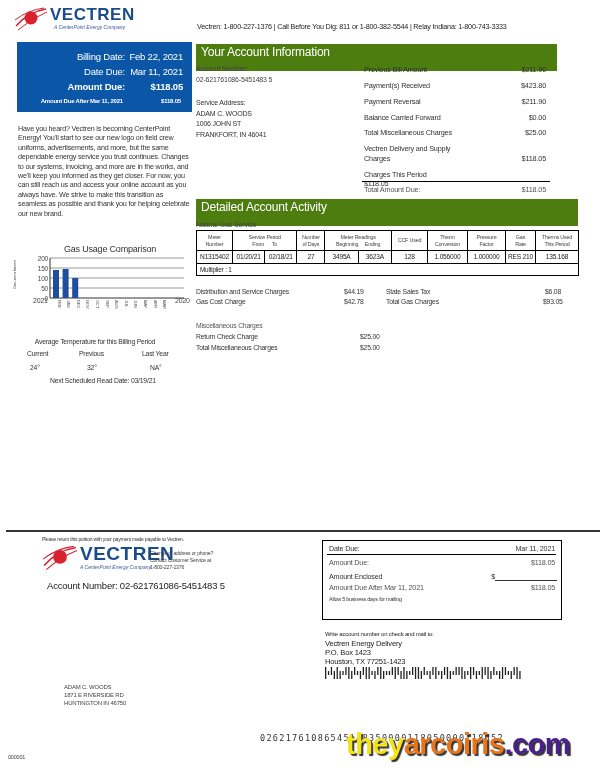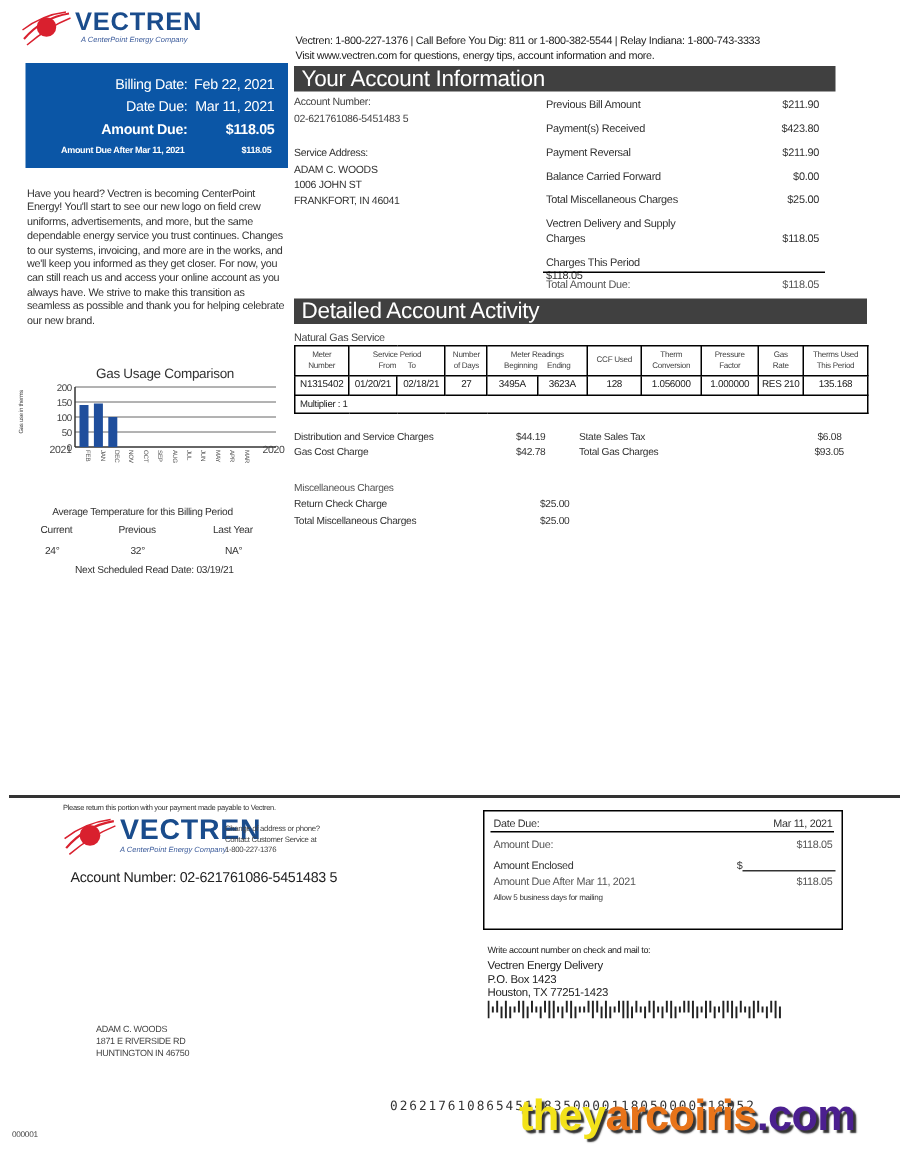--- a/index.html
+++ b/index.html
@@ -8,21 +8,21 @@
   
   .logo { position: absolute; display: flex; align-items: flex-start; }
   .logo .word { font-family: "Liberation Sans", sans-serif; font-weight: bold; color: #1a4c8c; letter-spacing: 0.5px; }
   .logo .tag { font-style: italic; color: #3a5a9a; font-size: 5px; letter-spacing: 0; }
   
   .billbox { position: absolute; left: 17px; top: 42px; width: 175px; height: 70px; background: #0b56a6; color: #fff; }
   .billrow { position: absolute; left: 0; width: 175px; display: flex; }
   .billrow .lbl { text-align: right; width: 108px; }
   .billrow .val { text-align: right; width: 58px; }
   .contact { position: absolute; left: 197px; top: 22px; font-size: 7.2px; line-height: 10px; color: #222; }
-  .bar { position: absolute; background: #404040; color: #fff; font-size: 15px; padding-left: 5px; line-height: 17px; height: 17px; }
+  .bar { position: absolute; background: #4d7c0f; color: #fff; font-size: 12px; padding-left: 5px; line-height: 17px; height: 27px; }
   .small { font-size: 7px; color: #444; }
   .sumrow { position: absolute; left: 364px; width: 182px; display: flex; justify-content: space-between; font-size: 7.3px; color: #333; }
   .rule { position: absolute; background: #000; }
   .promo { position: absolute; left: 18px; top: 124px; width: 172px; font-size: 7.2px; line-height: 9.4px; color: #333; }
   table.meter { border-collapse: collapse; position: absolute; left: 196px; top: 230px; width: 383px; font-size: 5.4px; color: #444; }
   table.meter td { border: 1px solid #000; text-align: center; padding: 1px 1px; line-height: 6.5px; }
   table.meter tr.vals td { font-size: 6.6px; line-height: 10px; color: #222; }
   .chgrow { position: absolute; font-size: 6.8px; color: #333; }
   .stub { position: absolute; left: 322px; top: 540px; width: 240px; height: 80px; border: 1.5px solid #000; }
   .stubrow { position: absolute; left: 6px; right: 6px; display: flex; justify-content: space-between; font-size: 7.2px; color: #333; }
@@ -58,21 +58,20 @@
     <span class="val">$118.05</span>
   </div>
   <div class="billrow" style="top:56px; font-size:6px; font-weight:bold;">
     <span class="lbl" style="width:106px;">Amount Due After Mar 11, 2021</span>
     <span class="val">$118.05</span>
   </div>
 </div>
 
 <div class="contact">
   <div>Vectren: 1-800-227-1376 | Call Before You Dig: 811 or 1-800-382-5544 | Relay Indiana: 1-800-743-3333</div>
-  <div>Visit www.vectren.com for questions, energy tips, account information and more.</div>
 </div>
 
 <div class="bar" style="left:196px; top:44px; width:361px;">Your Account Information</div>
 
 <div class="abs small" style="left:196px; top:63px; line-height:11px;">
   <div>Account Number:</div>
   <div>02-621761086-5451483 5</div>
 </div>
 <div class="abs small" style="left:196px; top:98px; line-height:10.5px; color:#333;">
   <div>Service Address:</div>

